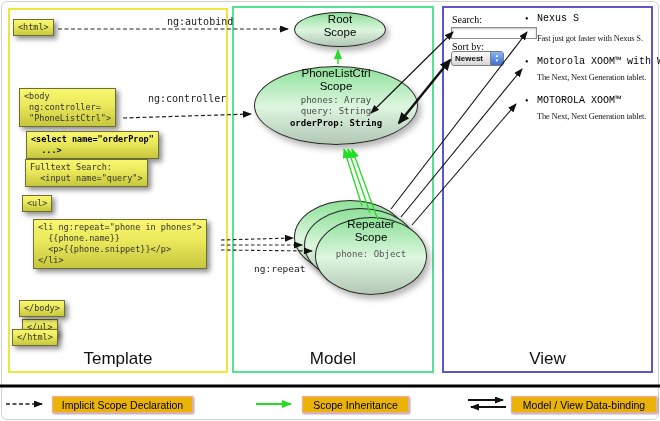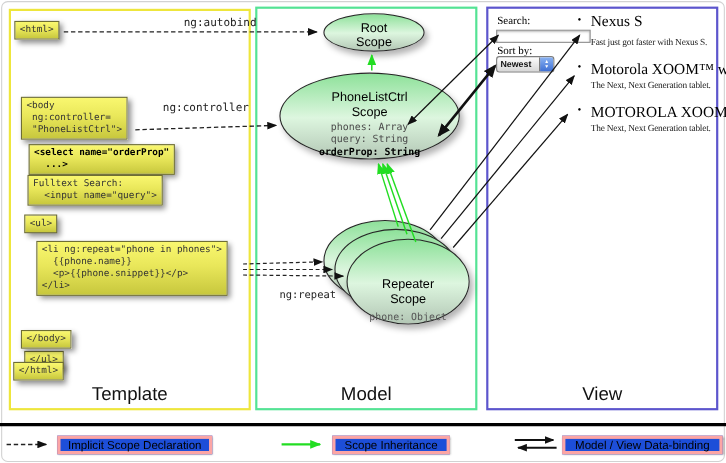--- a/index.html
+++ b/index.html
@@ -34,21 +34,21 @@
 
   .arrow-label{position:absolute;z-index:12;font-family:"DejaVu Sans Mono",monospace;
                color:#222;white-space:pre;}
   #lbl-autobind{left:143px;top:16px;font-size:10px;margin-left:24px;}
   #lbl-controller{left:134px;top:93px;font-size:10px;margin-left:14px;}
   #lbl-repeat{left:254px;top:218px;font-size:9.5px;margin-top:45px;}
 
   .ellipse{position:absolute;z-index:5;border:1.5px solid #262626;border-radius:50%;
            background:linear-gradient(180deg,#8ee19a 0%,#ddf6df 52%,#b3c7b5 100%);
            box-shadow:3px 4px 6px rgba(0,0,0,.3);
-           display:flex;flex-direction:column;align-items:center;justify-content:flex-end;
+           display:flex;flex-direction:column;align-items:center;justify-content:flex-start;
            text-align:center;box-sizing:border-box;}
   #el-root{left:294px;top:12px;width:92px;height:35px;}
   #el-plc{left:254px;top:66px;width:164px;height:79px;}
   #el-rep-back{left:294px;top:200px;width:112px;height:74px;}
   #el-rep-mid{left:304px;top:208px;width:112px;height:74px;z-index:6;}
   #el-rep-front{left:315px;top:217px;width:112px;height:78px;z-index:7;}
   .scope-title{font-size:11.5px;line-height:1.12;color:#000;white-space:pre;}
   .scope-props{font-family:"DejaVu Sans Mono",monospace;font-size:9px;line-height:1.3;
                color:#4a4a4a;white-space:pre;margin-top:2px;}
   .scope-prop-bold{font-family:"DejaVu Sans Mono",monospace;font-size:9px;font-weight:bold;
@@ -68,31 +68,31 @@
                background:linear-gradient(180deg,#fdfdfd,#d7d7d7);
                display:flex;align-items:center;overflow:hidden;box-sizing:border-box;}
   .sort-text{flex:1;font-size:8px;font-weight:bold;padding-left:3px;color:#111;
              font-family:"Liberation Sans",sans-serif;}
   .stepper{width:12px;align-self:stretch;border-left:1px solid #7d7d7d;
            background:linear-gradient(180deg,#8ab3f3,#3e6fd3);
            display:flex;flex-direction:column;align-items:center;justify-content:center;
            color:#fff;font-size:4.5px;line-height:1.1;}
   .bullet{position:absolute;z-index:10;font-family:"Liberation Serif",serif;
           font-size:10px;color:#000;}
-  .item-title{position:absolute;z-index:10;font-family:Liberation Serif, serif;
-              font-size:14px;color:#000;white-space:nowrap;}
+  .item-title{position:absolute;z-index:10;font-family:Liberation Mono, monospace;
+              font-size:10px;color:#000;white-space:nowrap;}
   .item-desc{position:absolute;z-index:10;font-family:"Liberation Serif",serif;
              font-size:8.5px;letter-spacing:-.2px;color:#1a1a1a;white-space:nowrap;}
   #b1,#t1{top:13px;} #d1{top:33px;}
   #b2,#t2{top:56px;} #d2{top:72px;}
   #b3,#t3{top:95px;} #d3{top:111px;}
   .bullet{left:525px;} .item-title,.item-desc{left:537px;}
 
-  .leg-box{position:absolute;z-index:10;top:396px;height:17px;background:#1d4ed8;
-           border:3px solid #fca5a5;box-shadow:1px 1px 2px rgba(0,0,0,.4);
+  .leg-box{position:absolute;z-index:10;top:396px;height:17px;background:#eab308;
+           border:1px solid #fca5a5;box-shadow:1px 1px 2px rgba(0,0,0,.4);
            display:flex;align-items:center;justify-content:center;
            font-size:10.5px;color:#000;box-sizing:border-box;}
   #leg1{left:52px;width:141px;} #leg2{left:302px;width:107px;} #leg3{left:511px;width:146px;}
 
   #overlay{position:absolute;left:0;top:0;z-index:50;pointer-events:none;}
 </style>
 </head>
 <body>
 
 <div id="canvas">

